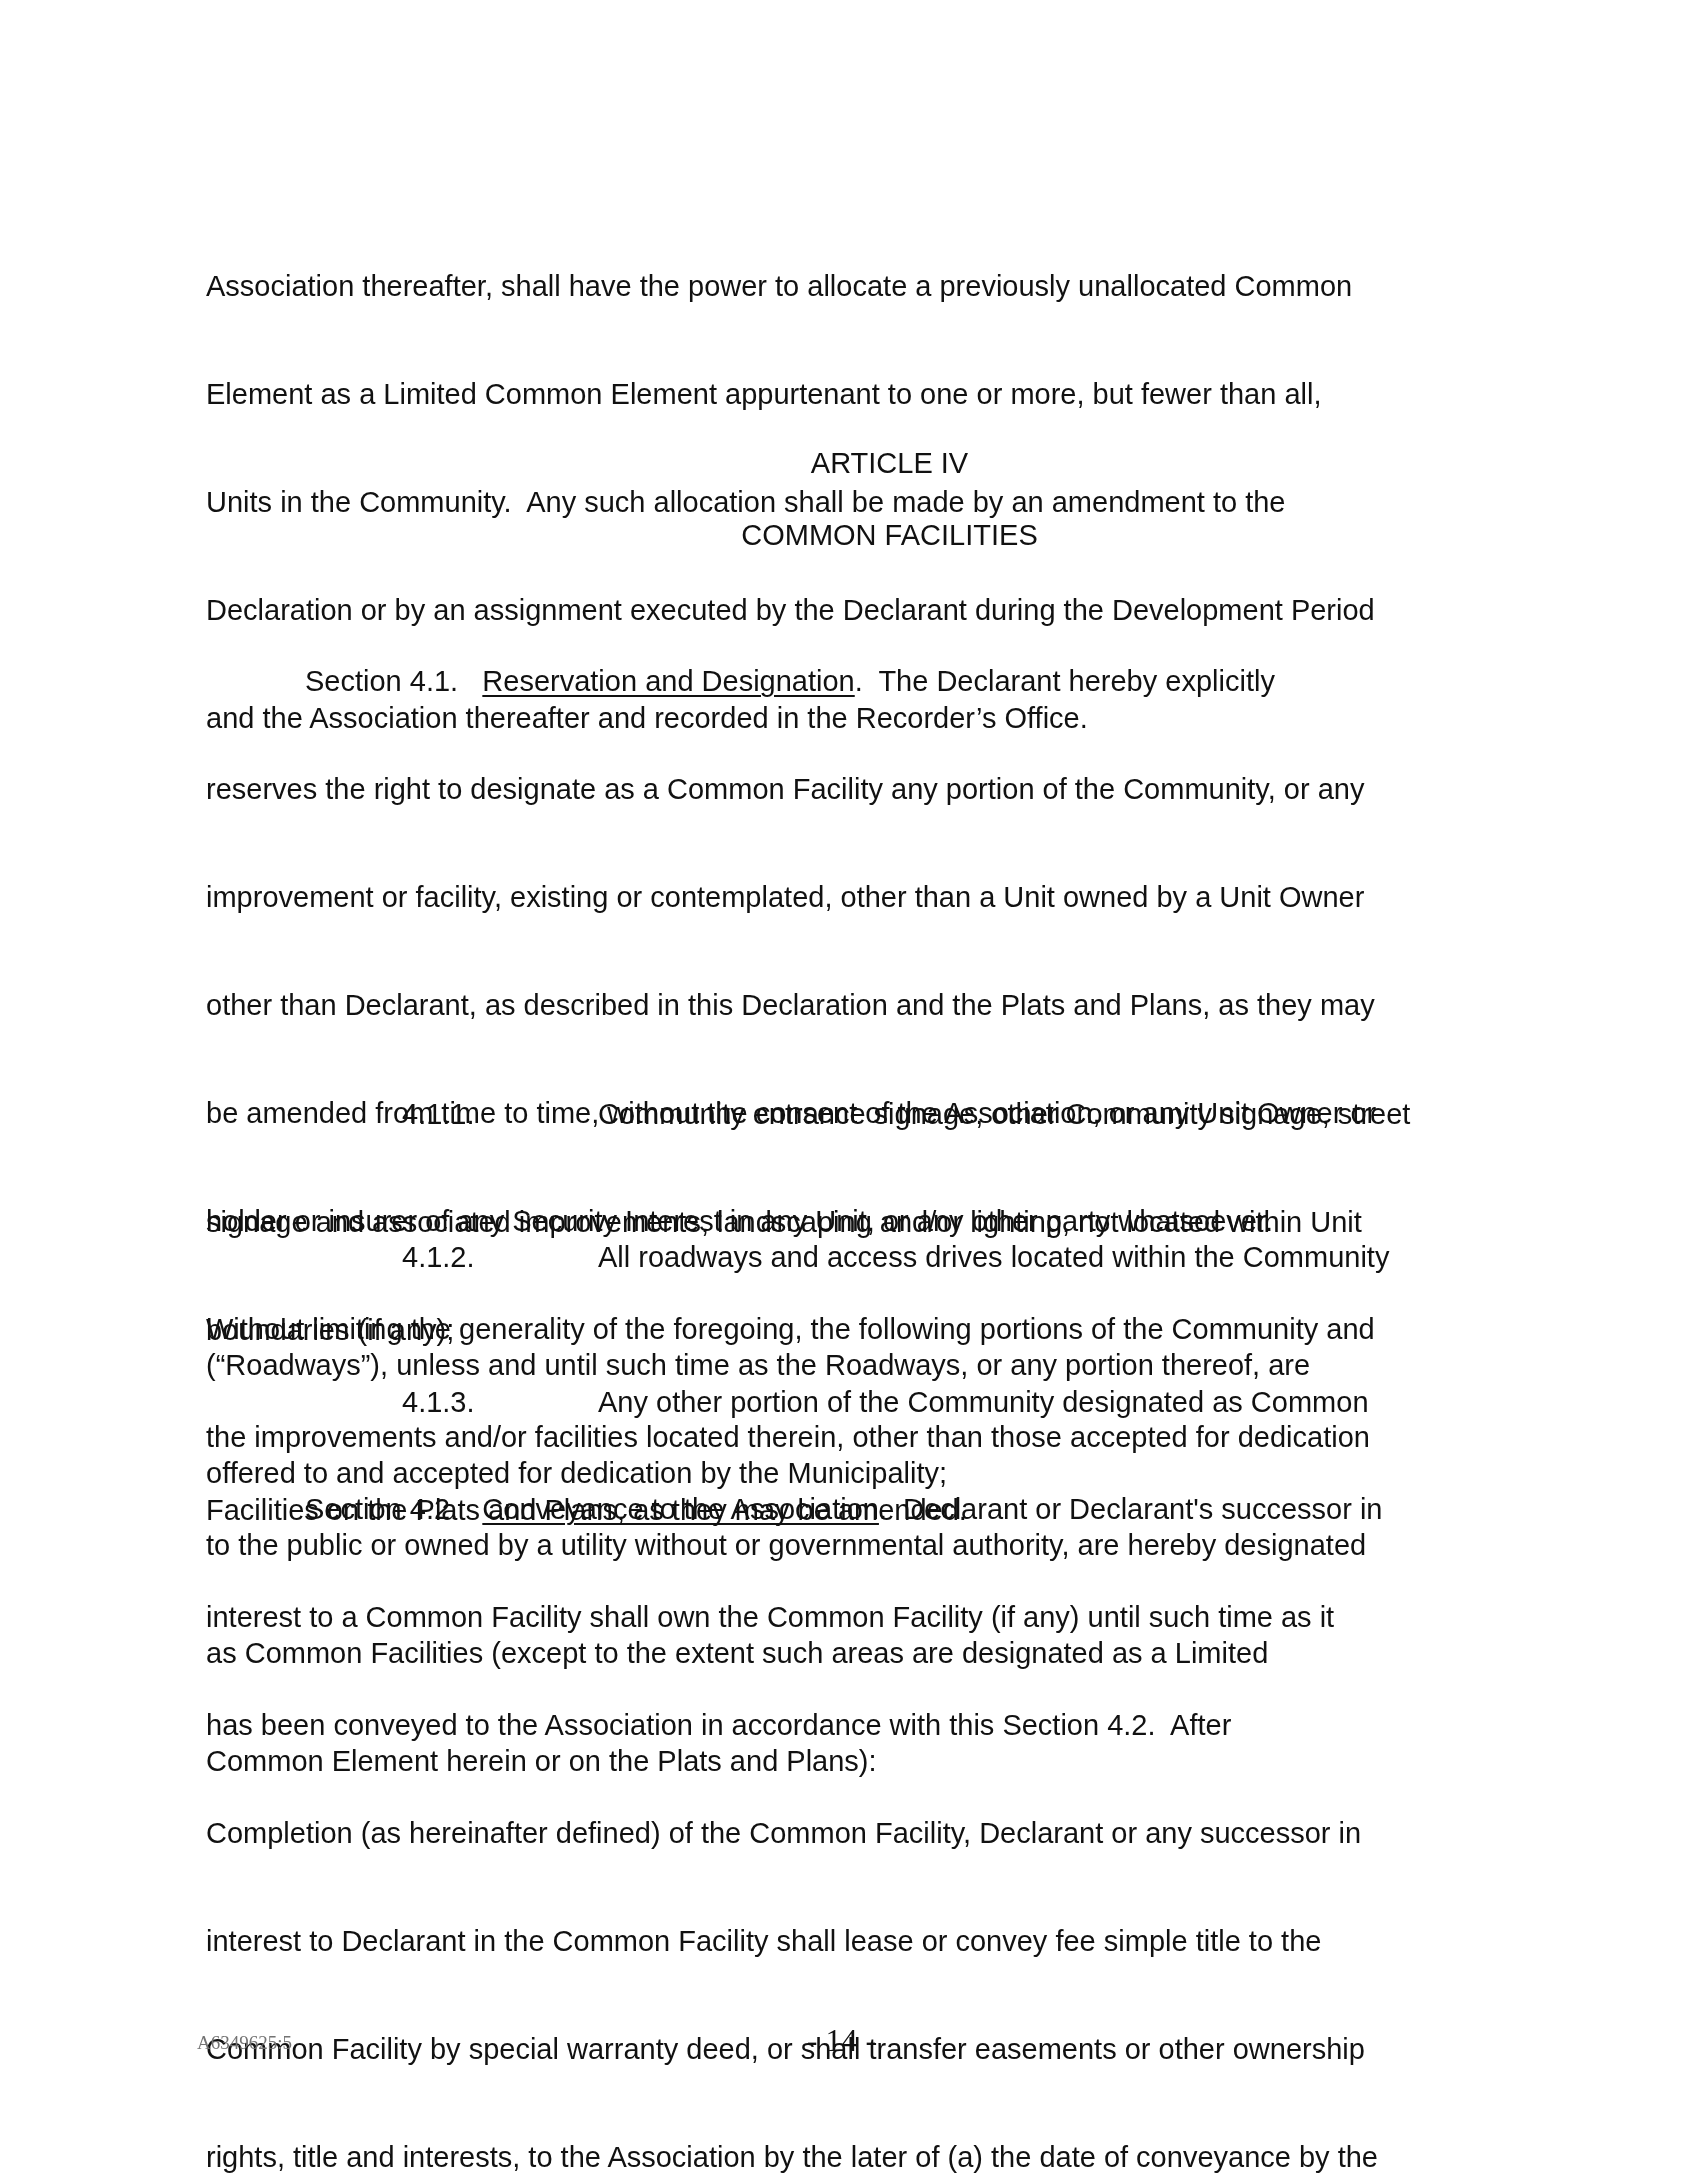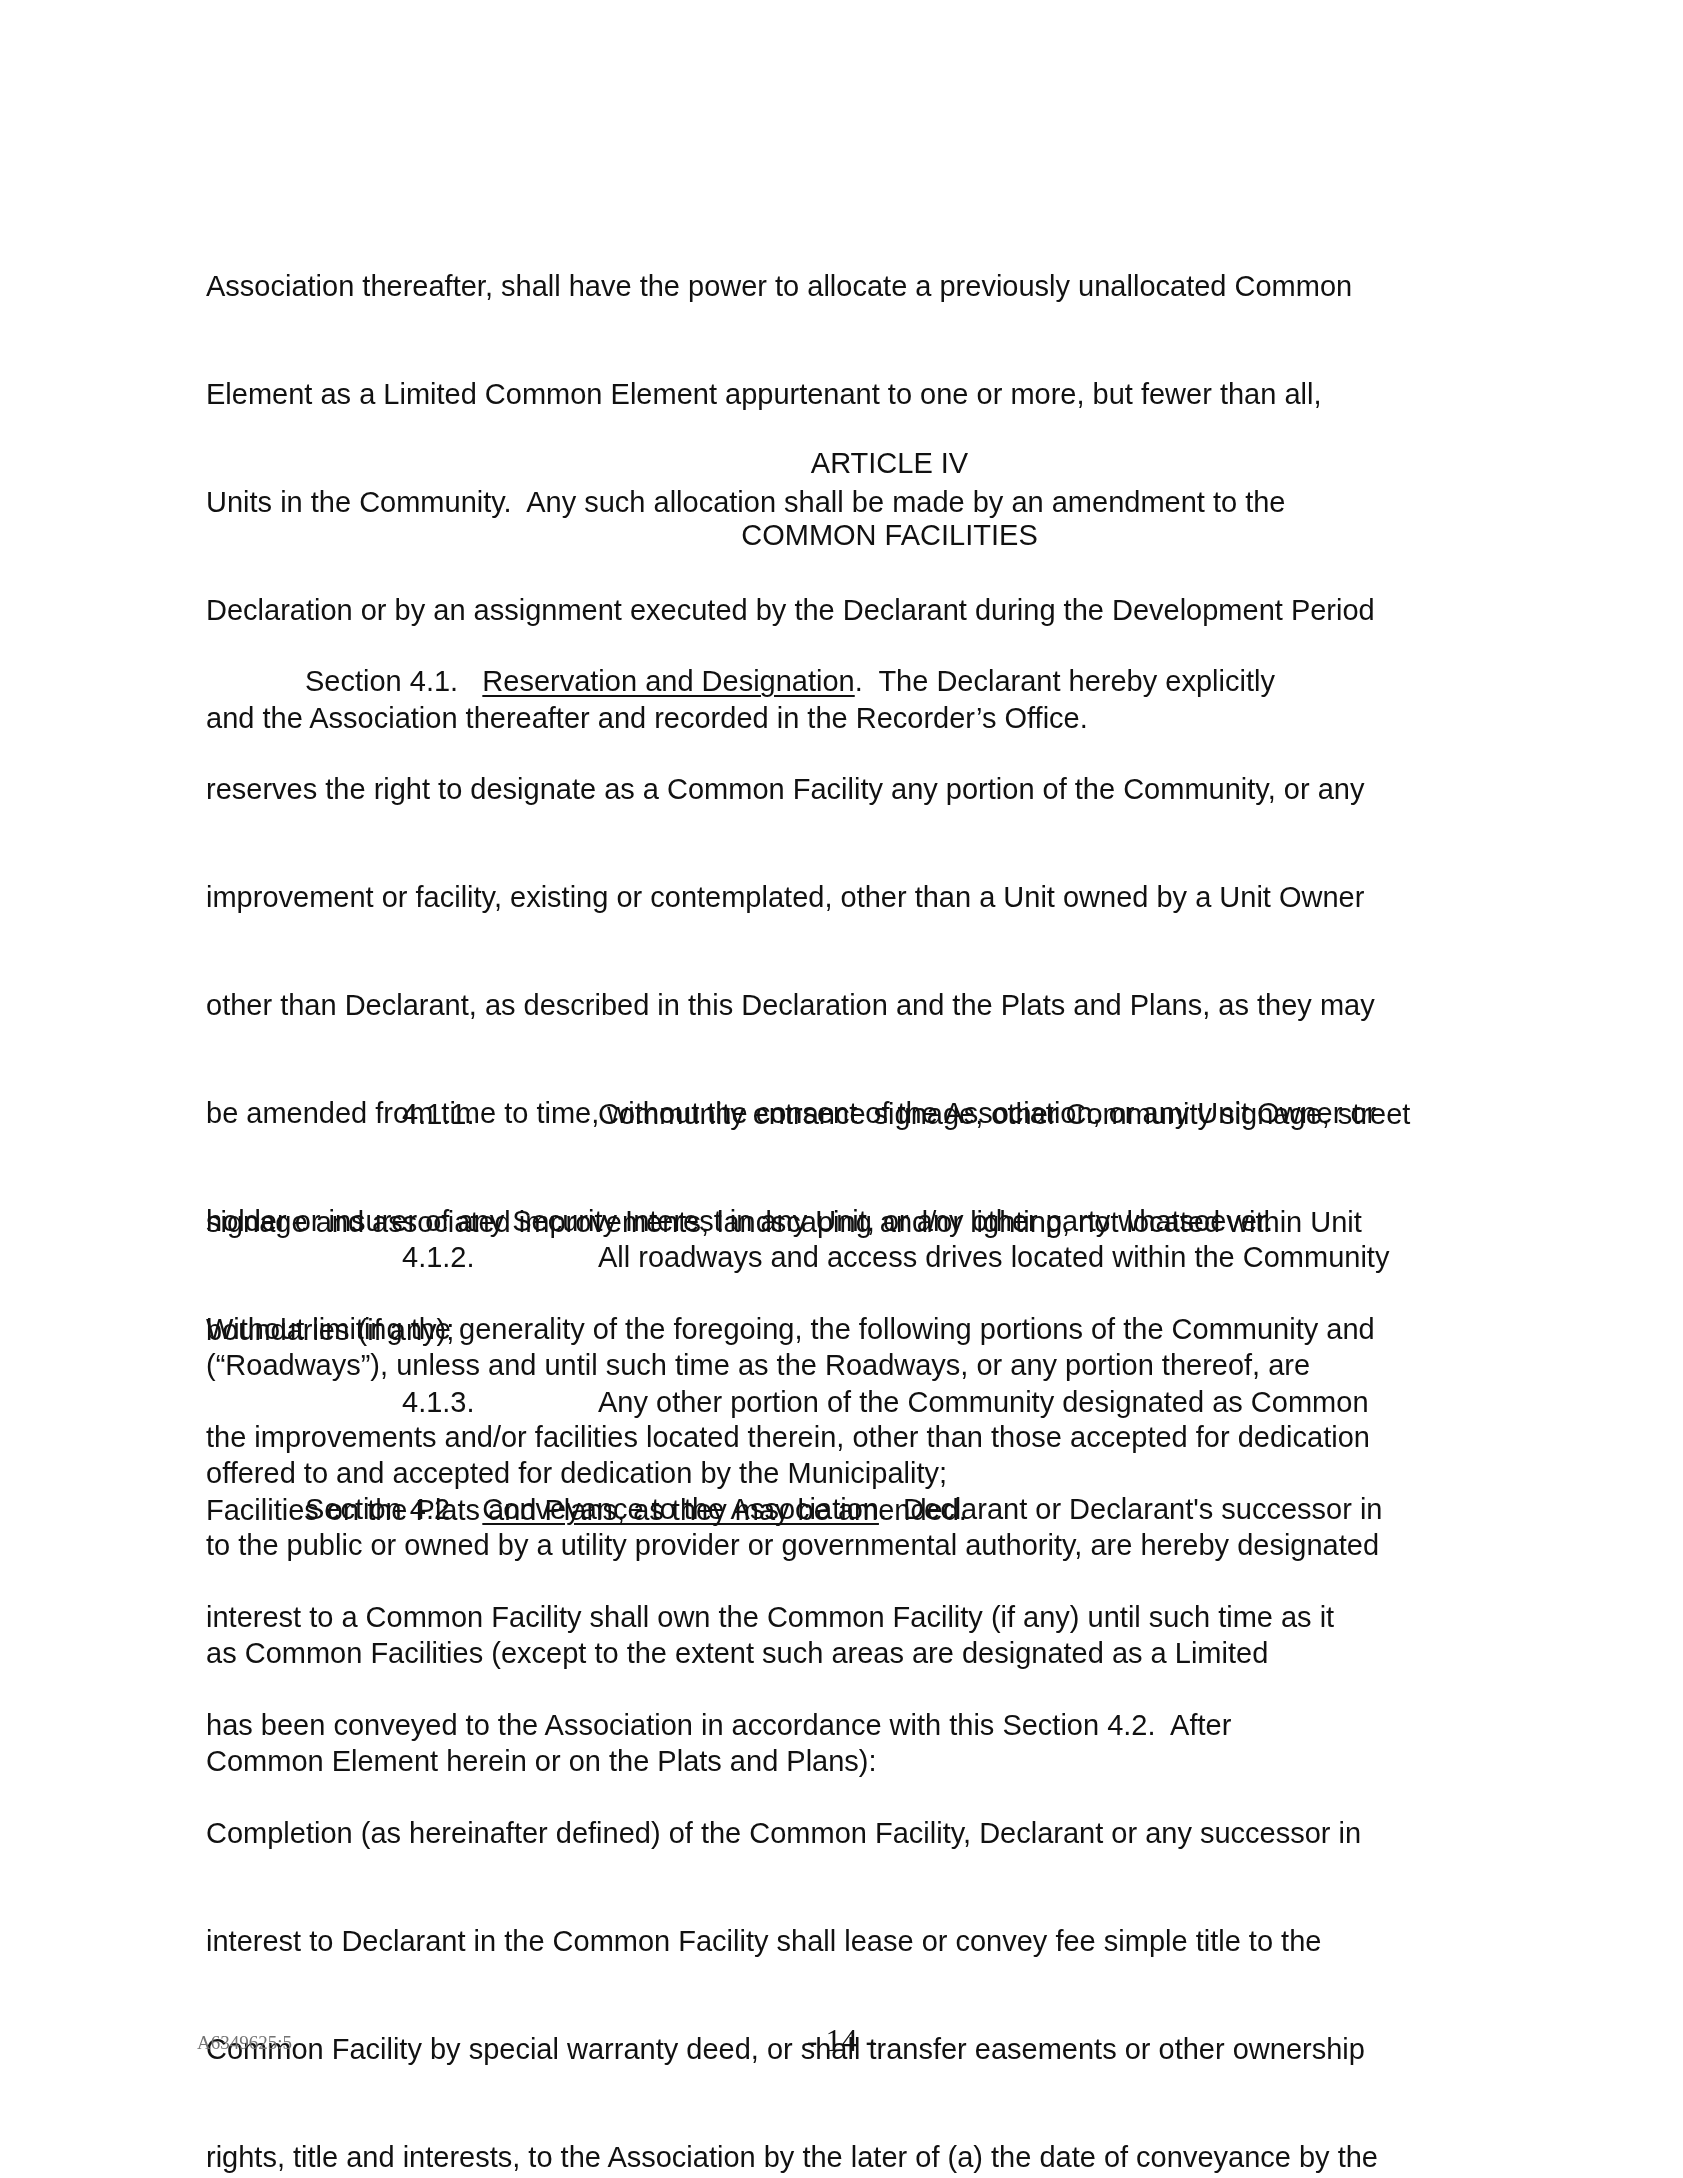--- a/index.html
+++ b/index.html
@@ -33,21 +33,21 @@
 
   <div class="blk" style="top:591px;">
     <span class="ln"><span class="ind1"></span><span>Section 4.1.</span>   <span class="u">Reservation and Designation</span><span>.  The Declarant hereby explicitly</span></span>
     <span class="ln">reserves the right to designate as a Common Facility any portion of the Community, or any</span>
     <span class="ln">improvement or facility, existing or contemplated, other than a Unit owned by a Unit Owner</span>
     <span class="ln">other than Declarant, as described in this Declaration and the Plats and Plans, as they may</span>
     <span class="ln">be amended from time to time, without the consent of the Association, or any Unit Owner or</span>
     <span class="ln">holder or insurer of any Security Interest in any Unit, or any other party whatsoever.</span>
     <span class="ln">Without limiting the generality of the foregoing, the following portions of the Community and</span>
     <span class="ln">the improvements and/or facilities located therein, other than those accepted for dedication</span>
-    <span class="ln">to the public or owned by a utility provider or governmental authority, are hereby designated</span>
+    <span class="ln">to the public or owned by a utility without or governmental authority, are hereby designated</span>
     <span class="ln">as Common Facilities (except to the extent such areas are designated as a Limited</span>
     <span class="ln">Common Element herein or on the Plats and Plans):</span>
   </div>
 
   <div class="blk" style="top:1024px;">
     <span class="ln"><span class="ind2"></span><span class="numgap">4.1.1.</span><span>Community entrance signage, other Community signage, street</span></span>
     <span class="ln">signage and associated improvements, landscaping and/or lighting, not located within Unit</span>
     <span class="ln">boundaries (if any);</span>
   </div>
 

